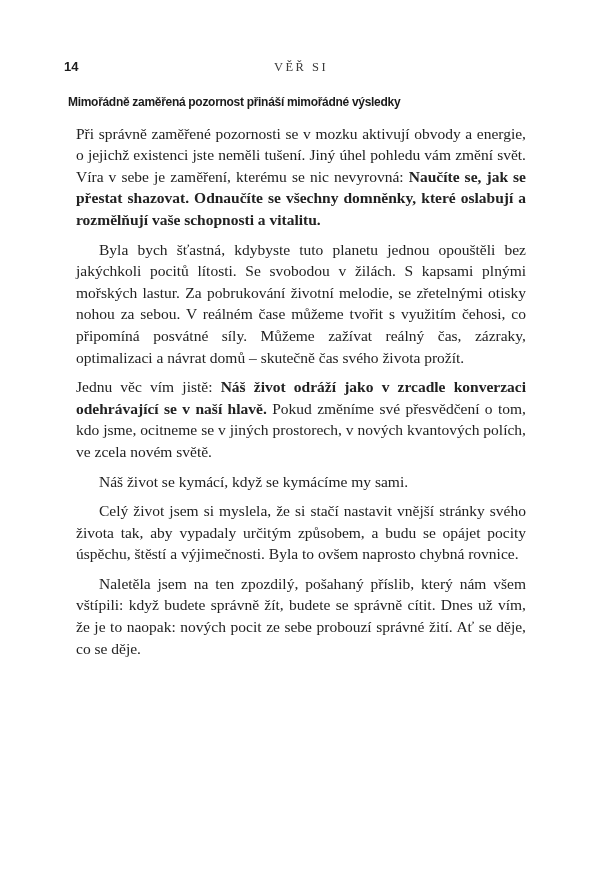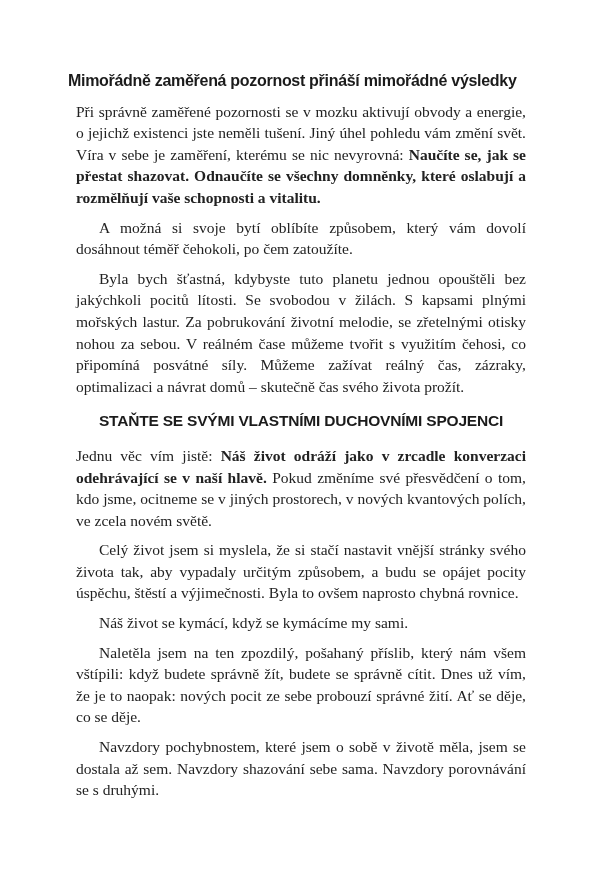--- a/index.html
+++ b/index.html
@@ -40,21 +40,21 @@
     right: 0;
     top: 2px;
     text-align: center;
     font-size: 12.5px;
     letter-spacing: 2.5px;
     color: #3a3a3a;
   }
   .subheading {
     font-family: "Liberation Sans", "DejaVu Sans", sans-serif;
     font-weight: bold;
-    font-size: 16px;
+    font-size: 12px;
     letter-spacing: -0.3px;
     color: #1b1b1b;
     margin: 12px 0 9px 0;
   }
   .section-heading {
     font-family: "Liberation Sans", "DejaVu Sans", sans-serif;
     font-weight: bold;
     font-size: 15.5px;
     letter-spacing: -0.2px;
     text-align: center;
@@ -73,26 +73,27 @@
   .body-text p { margin: 8px; }
   .body-text p.indent { text-indent: 23px; }
   .run-bold { font-weight: bold; }
   .run-italic { }
 </style>
 </head>
 <body>
 
 <div class="page">
   <div class="page-inner">
+    <div class="running-head">
+      <span class="page-number">14</span>
+      <span class="running-title">VĚŘ SI</span>
+    </div>
     <div class="body-text">
         <h2 class="subheading">Mimořádně zaměřená pozornost přináší mimořádné výsledky</h2>
         <p class=""><span>Při správně zaměřené pozornosti se v mozku aktivují obvody a energie, o jejichž existenci jste neměli tušení. Jiný úhel pohledu vám změní svět. Víra v sebe je zaměření, kterému se nic nevyrovná: </span><span class="run-bold">Naučíte se, jak se přestat shazovat. Odnaučíte se všechny domněnky, které oslabují a rozmělňují vaše schopnosti a vitalitu.</span></p>
-        <p class="indent"><span>A možná si svoje bytí oblíbíte způsobem, který vám dovolí dosáhnout téměř čehokoli, po čem zatoužíte.</span></p>
         <p class="indent"><span>Byla bych šťastná, kdybyste tuto planetu jednou opouštěli bez jakýchkoli pocitů lítosti. Se svobodou v žilách. S kapsami plnými mořských lastur. Za pobrukování životní melodie, se zřetelnými otisky nohou za sebou. V reálném čase můžeme tvořit s využitím čehosi, co připomíná posvátné síly. Můžeme zažívat </span><span class="run-italic">reálný čas</span><span>, zázraky, optimalizaci a návrat domů – skutečně čas svého života prožít.</span></p>
-        <h2 class="section-heading">STAŇTE SE SVÝMI VLASTNÍMI DUCHOVNÍMI SPOJENCI</h2>
         <p class=""><span>Jednu věc vím jistě: </span><span class="run-bold">Náš život odráží jako v zrcadle konverzaci odehrávající se v naší hlavě.</span><span> Pokud změníme své přesvědčení o tom, kdo jsme, ocitneme se v jiných prostorech, v nových kvantových polích, ve zcela novém světě.</span></p>
+        <p class="indent"><span>Náš život se kymácí, když se kymácíme my sami.</span></p>
         <p class="indent"><span>Celý život jsem si myslela, že si stačí nastavit vnější stránky svého života tak, aby vypadaly určitým způsobem, a budu se opájet pocity úspěchu, štěstí a výjimečnosti. Byla to ovšem naprosto chybná rovnice.</span></p>
-        <p class="indent"><span>Náš život se kymácí, když se kymácíme my sami.</span></p>
         <p class="indent"><span>Naletěla jsem na ten zpozdilý, pošahaný příslib, který nám všem vštípili: když budete správně žít, budete se správně cítit. Dnes už vím, že je to naopak: </span><span class="run-italic">nových pocit ze sebe</span><span> probouzí správné žití. Ať se děje, co se děje.</span></p>
-        <p class="indent"><span>Navzdory pochybnostem, které jsem o sobě v životě měla, jsem se dostala až sem. Navzdory shazování sebe sama. Navzdory porovnávání se s druhými.</span></p>
       </div>
   </div>
 </div>
 
 </body></html>

